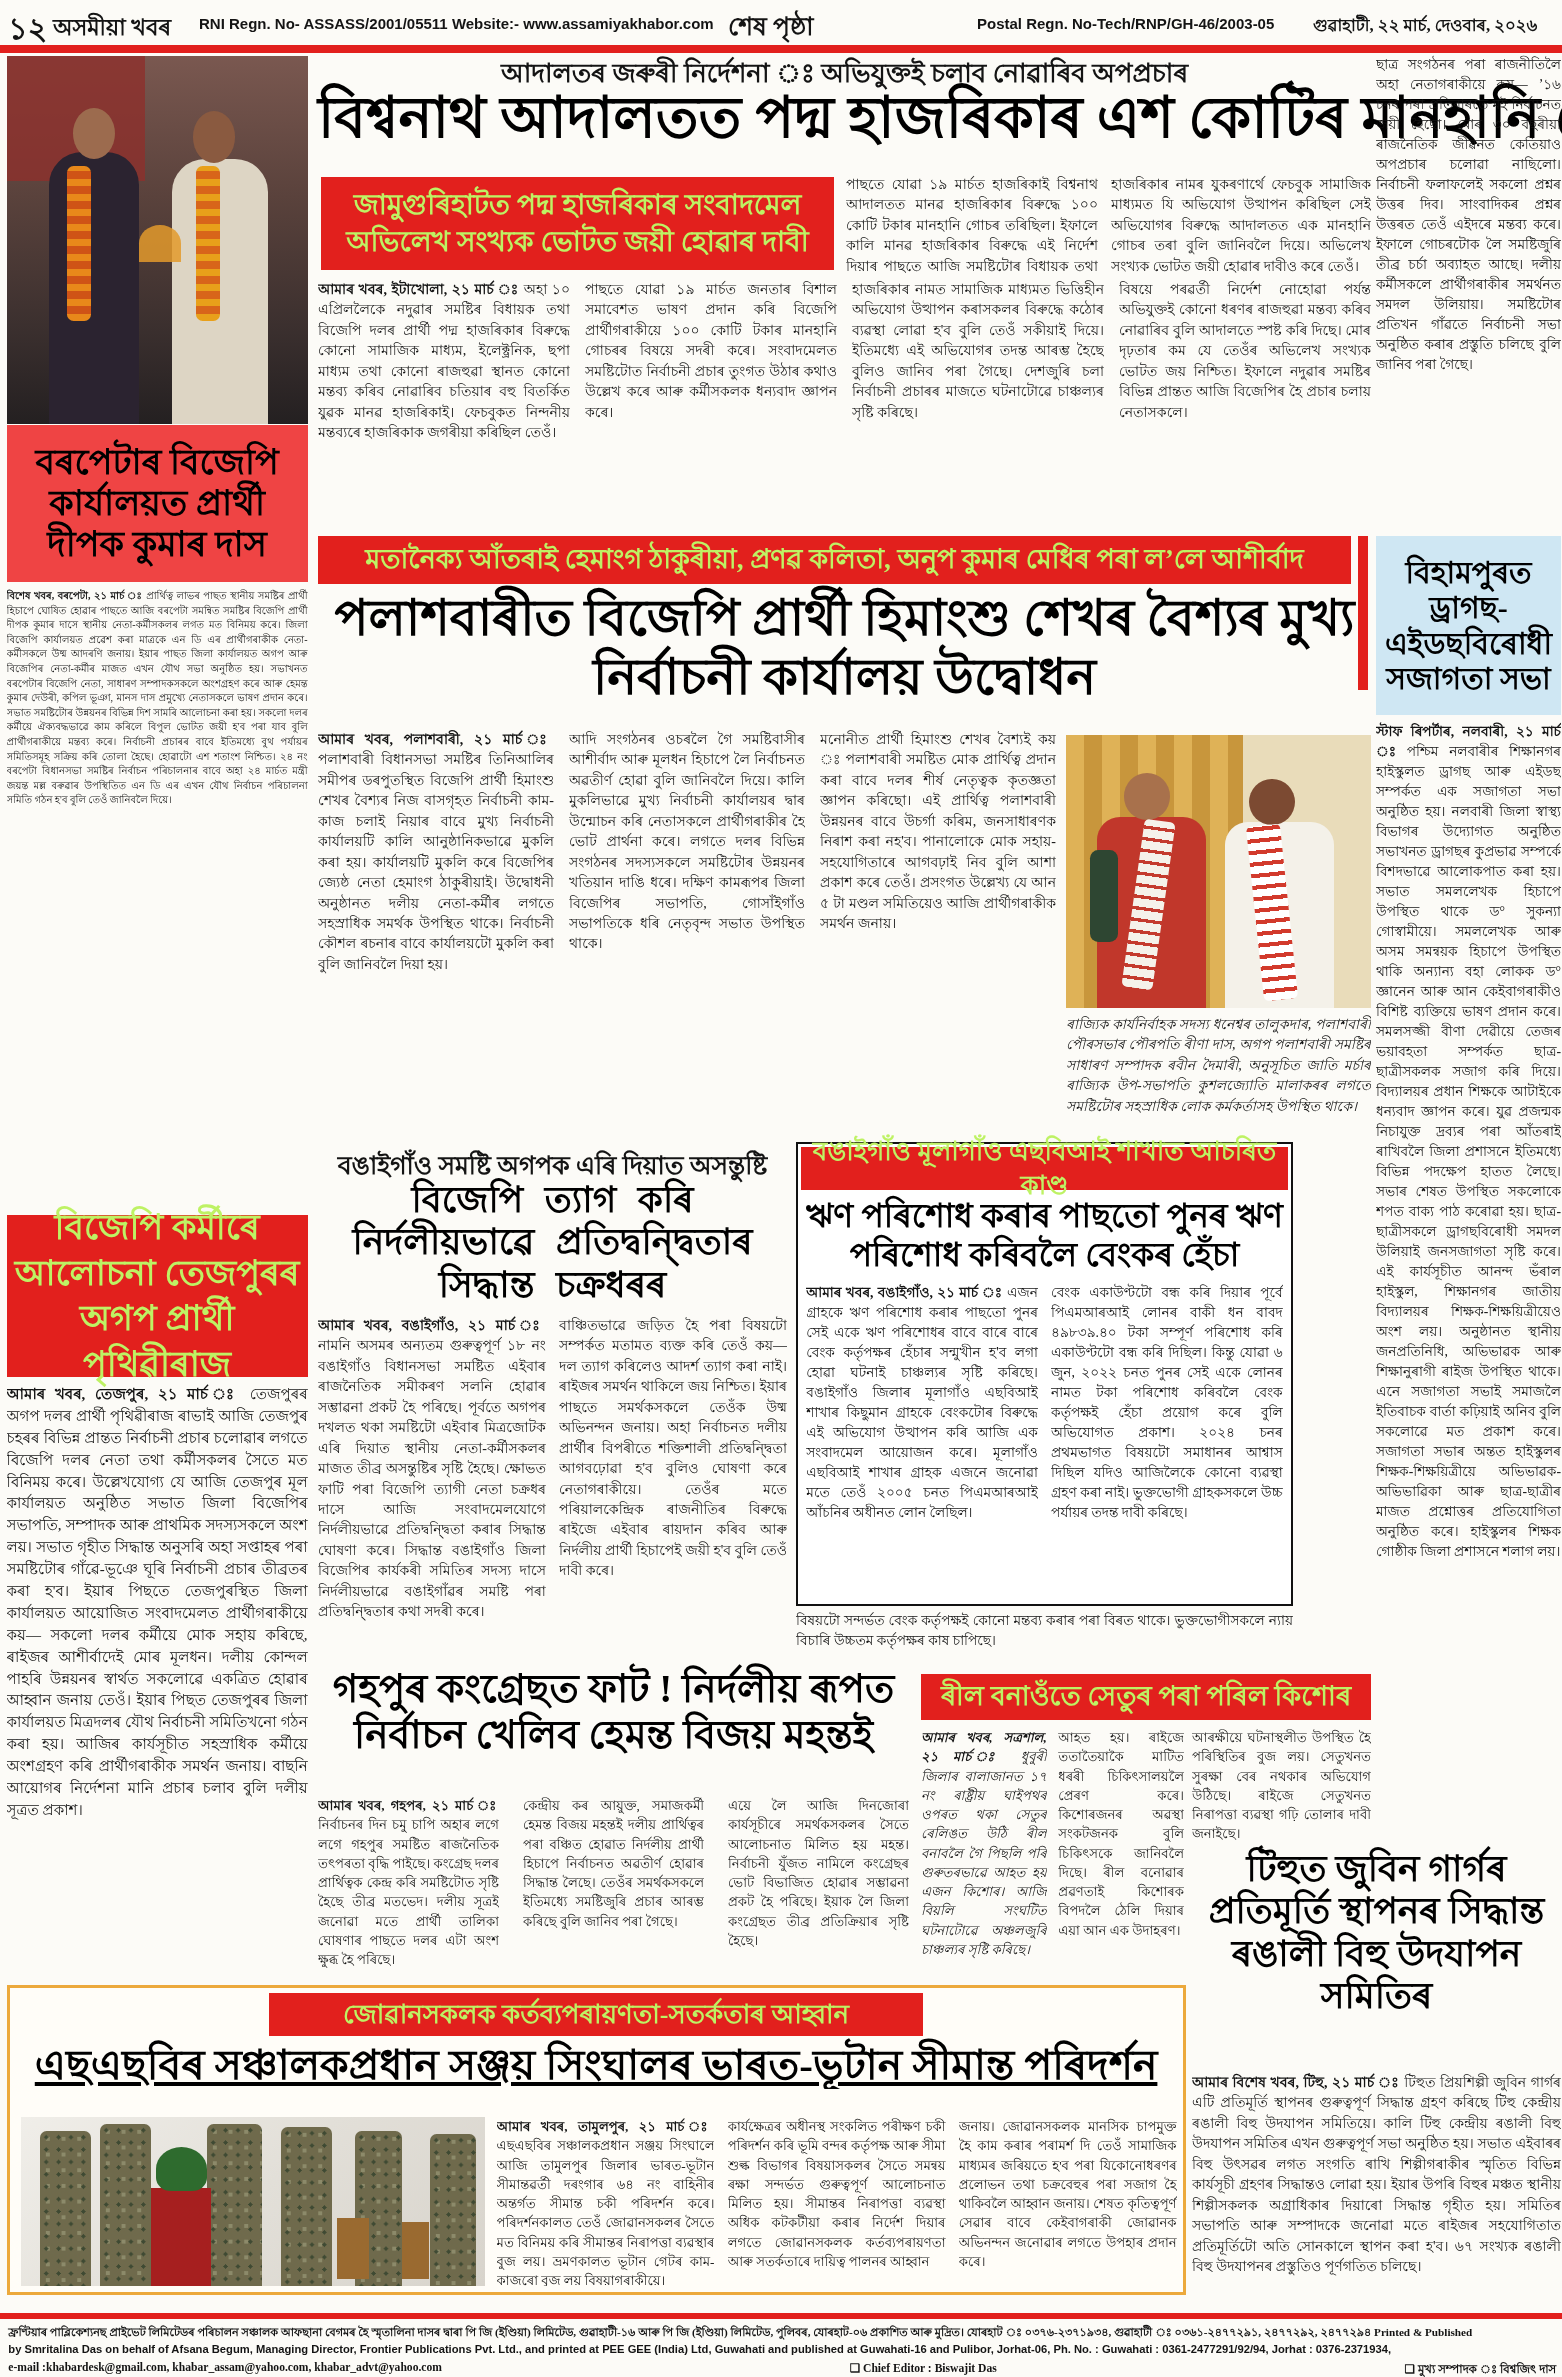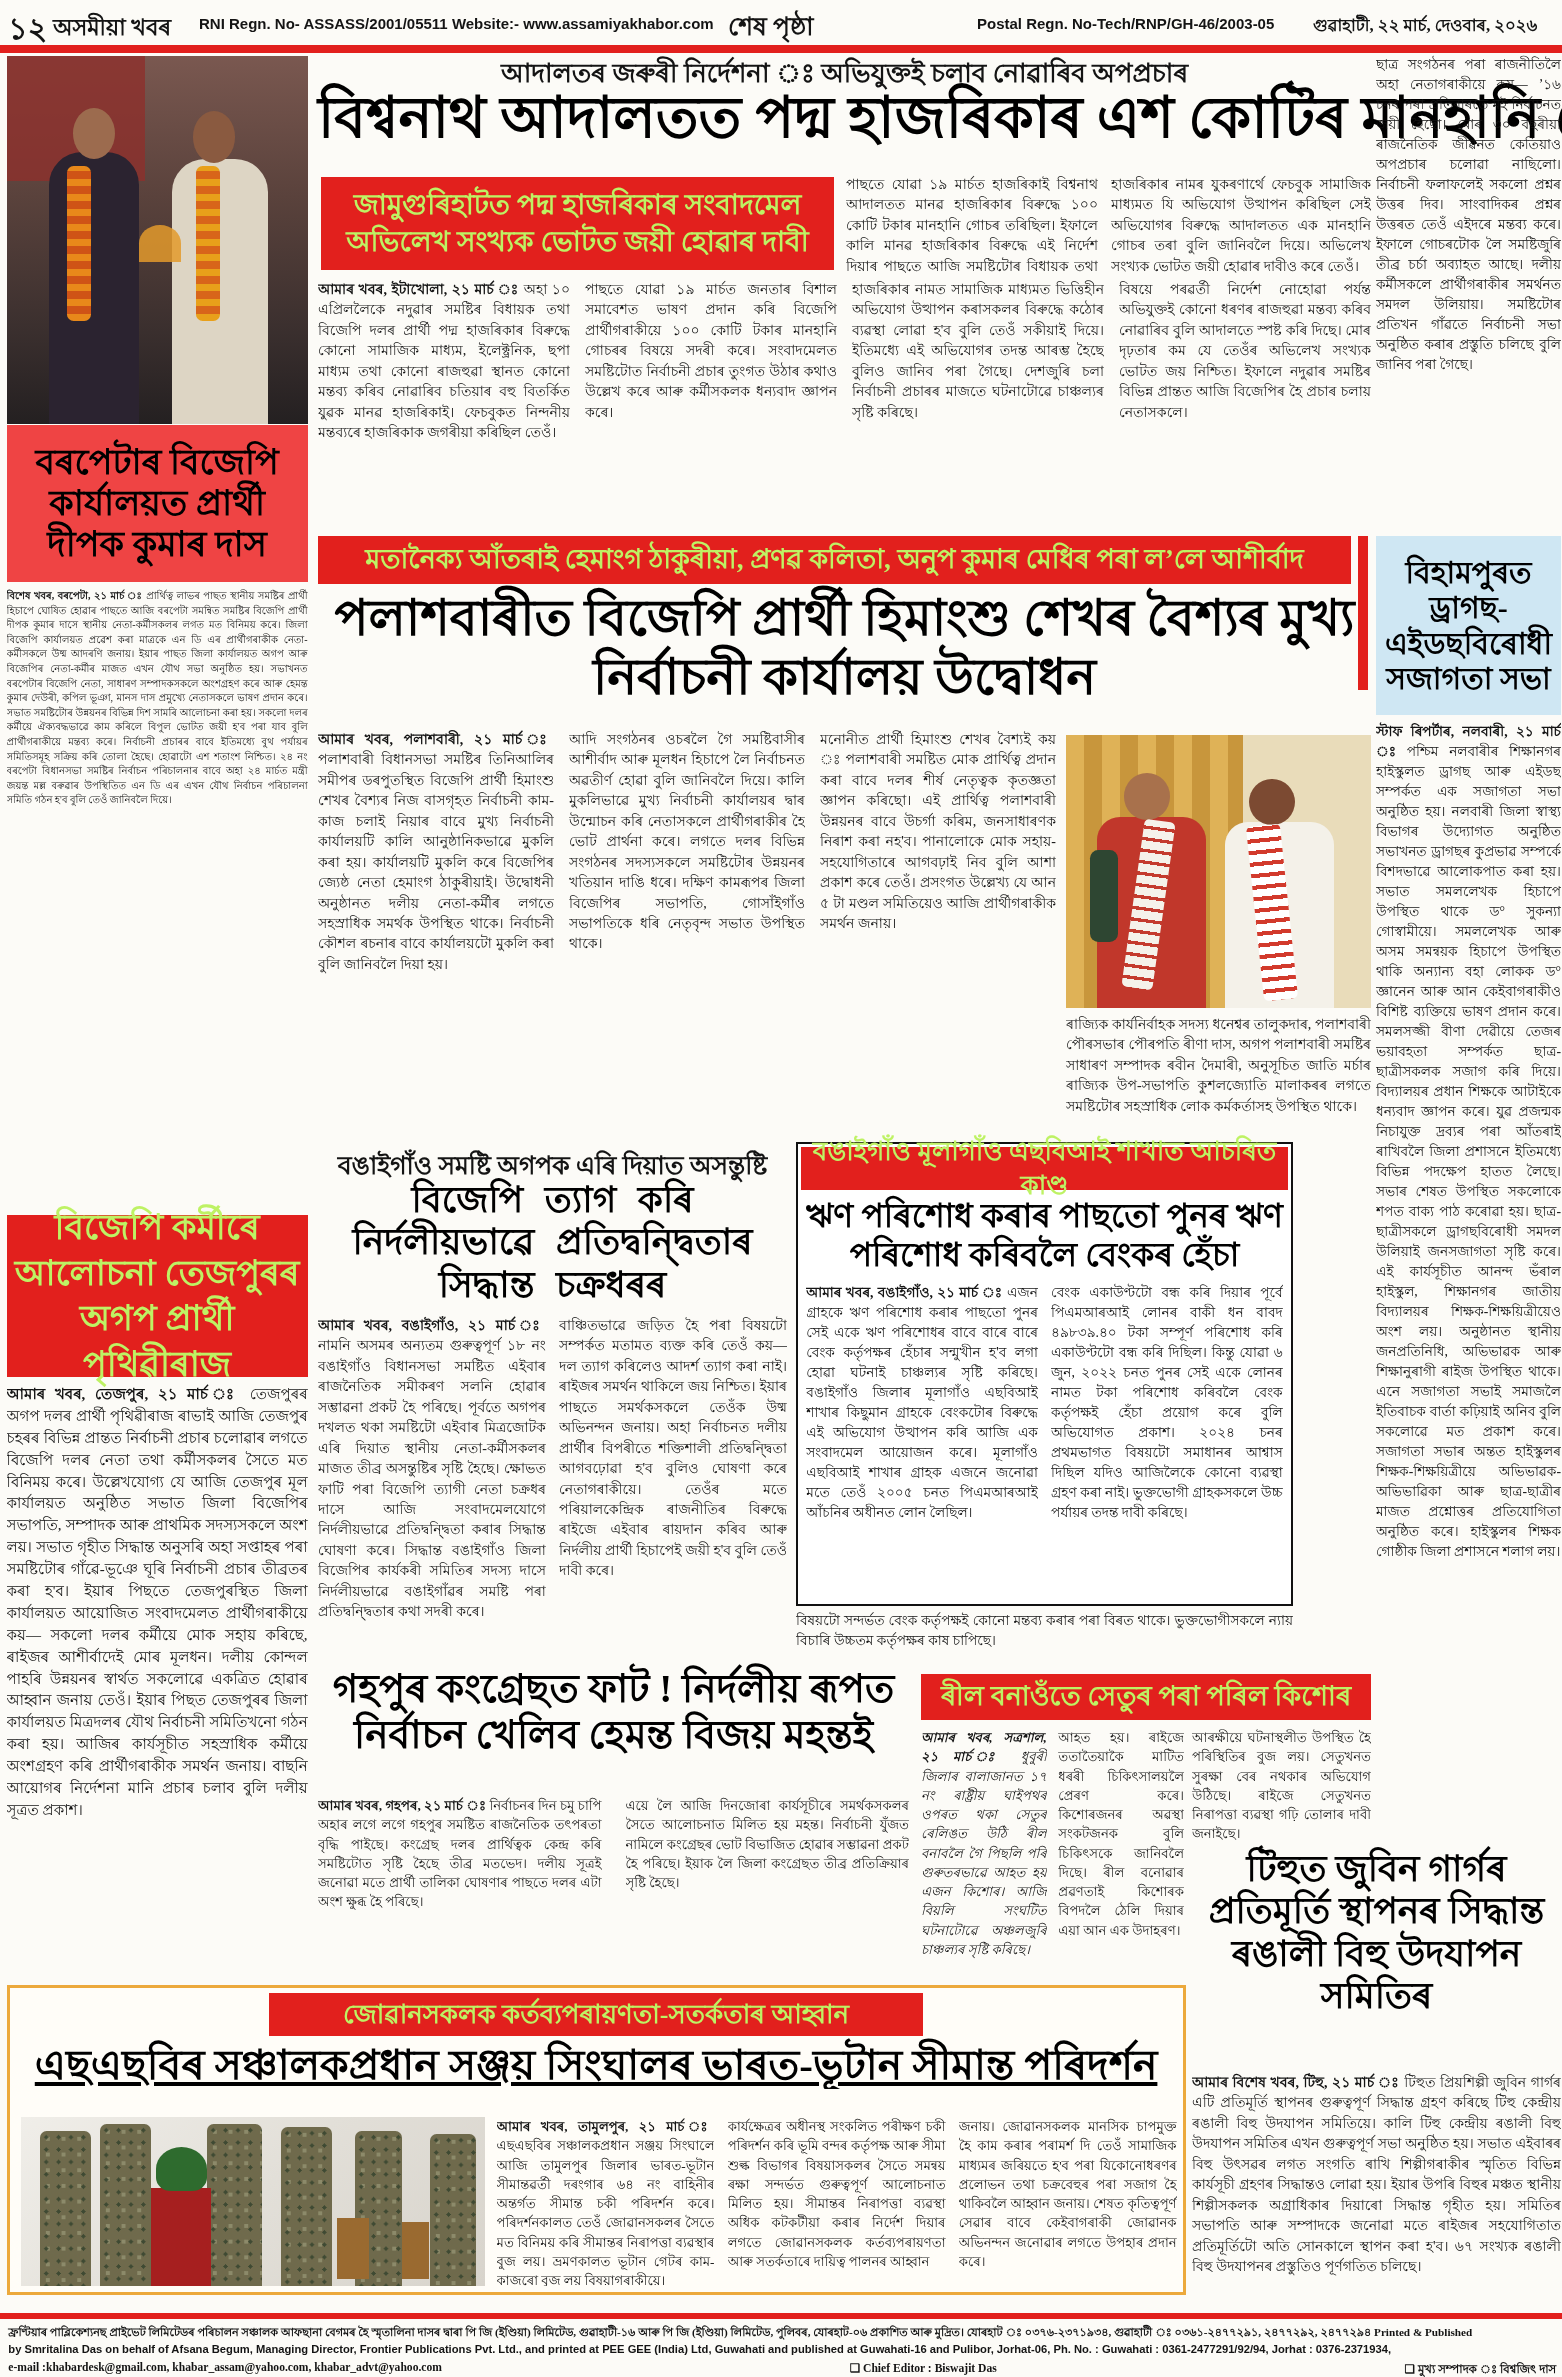--- a/index.html
+++ b/index.html
@@ -92,21 +92,21 @@
   <div class="abs photo" style="left:1066px;top:735px;width:305px;height:273px;background:repeating-linear-gradient(90deg,#dfb257 0 18px,#c8963c 18px 36px);">
     <div style="left:58%;top:0;width:42%;height:100%;background:#e9dcba;"></div>
     <div style="left:10%;top:30%;width:36%;height:70%;background:#c1372b;border-radius:23px 23px 0 0;"></div>
     <div style="left:8%;top:42%;width:9%;height:34%;background:#2e4632;border-radius:8.3px;"></div>
     <div style="left:19%;top:14%;width:15%;height:17%;background:#a8714c;border-radius:50%;"></div>
     <div style="left:22%;top:31%;width:10%;height:62%;background:repeating-linear-gradient(0deg,#f5f2ea 0 8.3px,#c43b2e 8.3px 11.6px);border-radius:5px;transform:rotate(8deg);"></div>
     <div style="left:52%;top:32%;width:36%;height:68%;background:#f4f1e9;border-radius:23px 23px 0 0;"></div>
     <div style="left:60%;top:16%;width:15%;height:17%;background:#7c4a32;border-radius:50%;"></div>
     <div style="left:62%;top:33%;width:11%;height:64%;background:repeating-linear-gradient(0deg,#ffffff 0 7.5px,#d23a2c 7.5px 11.6px);border-radius:5px;transform:rotate(-6deg);"></div>
   </div>
-  <div class="abs body-text" style="left:1066px;top:1015px;width:305px;height:123px;">ৰাজ্যিক কাৰ্যনিৰ্বাহক সদস্য ধনেশ্বৰ তালুকদাৰ, পলাশবাৰী পৌৰসভাৰ পৌৰপতি ৰীণা দাস, অগপ পলাশবাৰী সমষ্টিৰ সাধাৰণ সম্পাদক ৰবীন দৈমাৰী, অনুসূচিত জাতি মৰ্চাৰ ৰাজ্যিক উপ-সভাপতি কুশলজ্যোতি মালাকৰৰ লগতে সমষ্টিটোৰ সহস্ৰাধিক লোক কৰ্মকৰ্তাসহ উপস্থিত থাকে।</div>
+  <div class="abs body-text" style="left:1066px;top:1015px;width:305px;height:123px;font-style:italic;">ৰাজ্যিক কাৰ্যনিৰ্বাহক সদস্য ধনেশ্বৰ তালুকদাৰ, পলাশবাৰী পৌৰসভাৰ পৌৰপতি ৰীণা দাস, অগপ পলাশবাৰী সমষ্টিৰ সাধাৰণ সম্পাদক ৰবীন দৈমাৰী, অনুসূচিত জাতি মৰ্চাৰ ৰাজ্যিক উপ-সভাপতি কুশলজ্যোতি মালাকৰৰ লগতে সমষ্টিটোৰ সহস্ৰাধিক লোক কৰ্মকৰ্তাসহ উপস্থিত থাকে।</div>
 
   <div class="abs headline" style="left:1376px;top:536px;width:185px;height:179px;background:#cfe7f3;font-size:30px;display:flex;align-items:center;justify-content:center;padding:3.3px;box-sizing:border-box;">বিহামপুৰত ড্ৰাগছ-এইডছবিৰোধী সজাগতা সভা</div>
   <div class="abs body-text" style="left:1376px;top:722px;width:185px;height:1119px;font-size:13.7px;">
     <span class="byline">স্টাফ ৰিপৰ্টাৰ, নলবাৰী, ২১ মাৰ্চ ঃ</span>
     <span>পশ্চিম নলবাৰীৰ শিক্ষানগৰ হাইস্কুলত ড্ৰাগছ আৰু এইডছ সম্পৰ্কত এক সজাগতা সভা অনুষ্ঠিত হয়। নলবাৰী জিলা স্বাস্থ্য বিভাগৰ উদ্যোগত অনুষ্ঠিত সভাখনত ড্ৰাগছৰ কুপ্ৰভাৱ সম্পৰ্কে বিশদভাৱে আলোকপাত কৰা হয়। সভাত সমললেখক হিচাপে উপস্থিত থাকে ড° সুকন্যা গোস্বামীয়ে। সমললেখক আৰু অসম সমন্বয়ক হিচাপে উপস্থিত থাকি অন্যান্য বহা লোকক ড° জ্ঞানেন আৰু আন কেইবাগৰাকীও বিশিষ্ট ব্যক্তিয়ে ভাষণ প্ৰদান কৰে। সমলসজ্জী বীণা দেৱীয়ে তেজৰ ভয়াবহতা সম্পৰ্কত ছাত্ৰ-ছাত্ৰীসকলক সজাগ কৰি দিয়ে। বিদ্যালয়ৰ প্ৰধান শিক্ষকে আটাইকে ধন্যবাদ জ্ঞাপন কৰে। যুৱ প্ৰজন্মক নিচাযুক্ত দ্ৰব্যৰ পৰা আঁতৰাই ৰাখিবলৈ জিলা প্ৰশাসনে ইতিমধ্যে বিভিন্ন পদক্ষেপ হাতত লৈছে। সভাৰ শেষত উপস্থিত সকলোকে শপত বাক্য পাঠ কৰোৱা হয়। ছাত্ৰ-ছাত্ৰীসকলে ড্ৰাগছবিৰোধী সমদল উলিয়াই জনসজাগতা সৃষ্টি কৰে। এই কাৰ্যসূচীত আনন্দ ভঁৰাল হাইস্কুল, শিক্ষানগৰ জাতীয় বিদ্যালয়ৰ শিক্ষক-শিক্ষয়িত্ৰীয়েও অংশ লয়। অনুষ্ঠানত স্থানীয় জনপ্ৰতিনিধি, অভিভাৱক আৰু শিক্ষানুৰাগী ৰাইজ উপস্থিত থাকে। এনে সজাগতা সভাই সমাজলৈ ইতিবাচক বাৰ্তা কঢ়িয়াই অনিব বুলি সকলোৱে মত প্ৰকাশ কৰে। সজাগতা সভাৰ অন্তত হাইস্কুলৰ শিক্ষক-শিক্ষয়িত্ৰীয়ে অভিভাৱক-অভিভাৱিকা আৰু ছাত্ৰ-ছাত্ৰীৰ মাজত প্ৰশ্নোত্তৰ প্ৰতিযোগিতা অনুষ্ঠিত কৰে। হাইস্কুলৰ শিক্ষক গোষ্ঠীক জিলা প্ৰশাসনে শলাগ লয়।</span>
   </div>
 
   <div class="abs kicker" style="left:318px;top:1146px;width:469px;font-size:25px;">বঙাইগাঁও সমষ্টি অগপক এৰি দিয়াত অসন্তুষ্টি</div>
   <div class="abs headline" style="left:318px;top:1182px;width:469px;height:124px;font-size:36px;font-family:Liberation Mono, monospace;">বিজেপি ত্যাগ কৰি নিৰ্দলীয়ভাৱে প্ৰতিদ্বন্দ্বিতাৰ সিদ্ধান্ত চক্ৰধৰৰ</div>
   <div class="abs cols" style="left:318px;top:1316px;width:469px;height:336px;gap:13.2px;">
@@ -129,20 +129,21 @@
     </div>
   </div>
   <div class="abs body-text" style="left:796px;top:1611px;width:497px;height:50px;font-size:13.7px;">বিষয়টো সন্দৰ্ভত বেংক কৰ্তৃপক্ষই কোনো মন্তব্য কৰাৰ পৰা বিৰত থাকে। ভুক্তভোগীসকলে ন্যায় বিচাৰি উচ্চতম কৰ্তৃপক্ষৰ কাষ চাপিছে।</div>
 
   <div class="abs headline" style="left:318px;top:1666px;width:591px;height:124px;font-size:39px;">গহপুৰ কংগ্ৰেছত ফাট ! নিৰ্দলীয় ৰূপত নিৰ্বাচন খেলিব হেমন্ত বিজয় মহন্তই</div>
   <div class="abs cols" style="left:318px;top:1796px;width:591px;height:195px;gap:24px;">
     <div class="col body-text" style="font-size:13.2px;">
       <span class="byline">আমাৰ খবৰ, গহপৰ, ২১ মাৰ্চ ঃ</span>
       <span>নিৰ্বাচনৰ দিন চমু চাপি অহাৰ লগে লগে গহপুৰ সমষ্টিত ৰাজনৈতিক তৎপৰতা বৃদ্ধি পাইছে। কংগ্ৰেছ দলৰ প্ৰাৰ্থিত্বক কেন্দ্ৰ কৰি সমষ্টিটোত সৃষ্টি হৈছে তীব্ৰ মতভেদ। দলীয় সূত্ৰই জনোৱা মতে প্ৰাৰ্থী তালিকা ঘোষণাৰ পাছতে দলৰ এটা অংশ ক্ষুব্ধ হৈ পৰিছে।</span>
     </div>
+    <div class="col body-text" style="font-size:13.2px;">কেন্দ্ৰীয় কৰ আয়ুক্ত, সমাজকৰ্মী হেমন্ত বিজয় মহন্তই দলীয় প্ৰাৰ্থিত্বৰ পৰা বঞ্চিত হোৱাত নিৰ্দলীয় প্ৰাৰ্থী হিচাপে নিৰ্বাচনত অৱতীৰ্ণ হোৱাৰ সিদ্ধান্ত লৈছে। তেওঁৰ সমৰ্থকসকলে ইতিমধ্যে সমষ্টিজুৰি প্ৰচাৰ আৰম্ভ কৰিছে বুলি জানিব পৰা গৈছে।</div>
     <div class="col body-text" style="font-size:13.2px;">এয়ে লৈ আজি দিনজোৰা কাৰ্যসূচীৰে সমৰ্থকসকলৰ সৈতে আলোচনাত মিলিত হয় মহন্ত। নিৰ্বাচনী যুঁজত নামিলে কংগ্ৰেছৰ ভোট বিভাজিত হোৱাৰ সম্ভাৱনা প্ৰকট হৈ পৰিছে। ইয়াক লৈ জিলা কংগ্ৰেছত তীব্ৰ প্ৰতিক্ৰিয়াৰ সৃষ্টি হৈছে।</div>
   </div>
 
   <div class="abs redbox" style="left:921px;top:1674px;width:450px;height:46px;font-size:27px;">ৰীল বনাওঁতে সেতুৰ পৰা পৰিল কিশোৰ</div>
   <div class="abs cols" style="left:921px;top:1728px;width:263px;height:260px;gap:11.6px;">
     <div class="col body-text" style="font-size:13.2px;font-style:italic;">
       <span class="byline">আমাৰ খবৰ, সত্ৰশাল, ২১ মাৰ্চ ঃ</span>
       <span>ধুবুৰী জিলাৰ বালাজানত ১৭ নং ৰাষ্ট্ৰীয় ঘাইপথৰ ওপৰত থকা সেতুৰ ৰেলিঙত উঠি ৰীল বনাবলৈ গৈ পিছলি পৰি গুৰুতৰভাৱে আহত হয় এজন কিশোৰ। আজি বিয়লি সংঘটিত ঘটনাটোৱে অঞ্চলজুৰি চাঞ্চল্যৰ সৃষ্টি কৰিছে।</span>
     </div>
     <div class="col body-text" style="font-size:13.2px;">আহত হয়। ৰাইজে ততাতৈয়াকৈ মাটিত ধৰৰী চিকিৎসালয়লৈ প্ৰেৰণ কৰে। কিশোৰজনৰ অৱস্থা সংকটজনক বুলি চিকিৎসকে জানিবলৈ দিছে। ৰীল বনোৱাৰ প্ৰৱণতাই কিশোৰক বিপদলৈ ঠেলি দিয়াৰ এয়া আন এক উদাহৰণ।</div>

